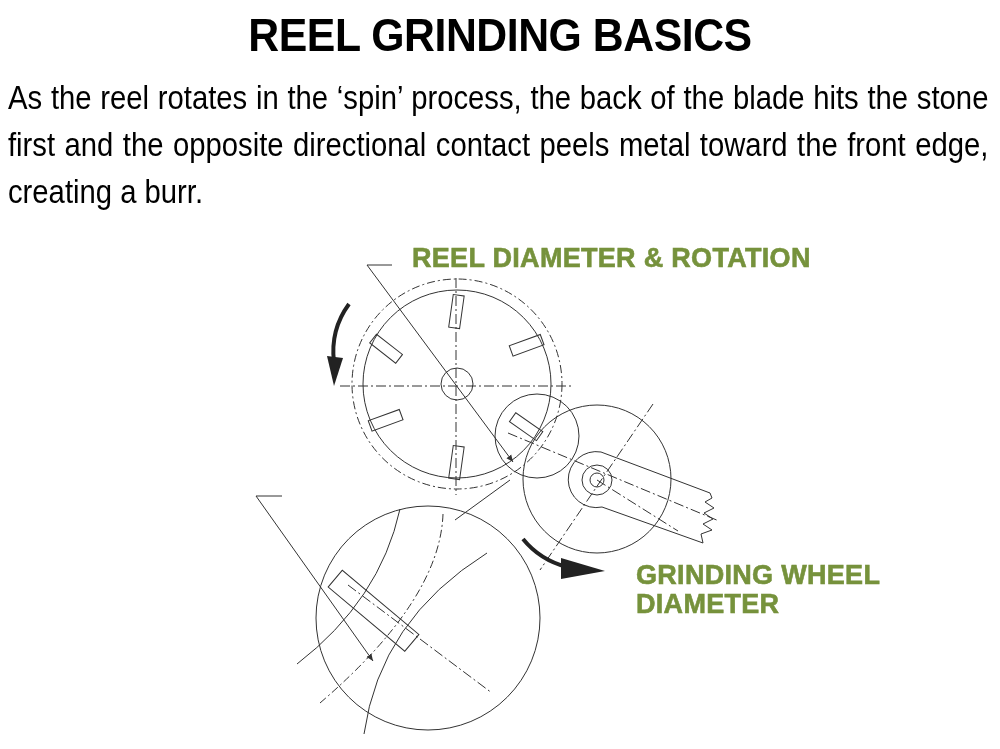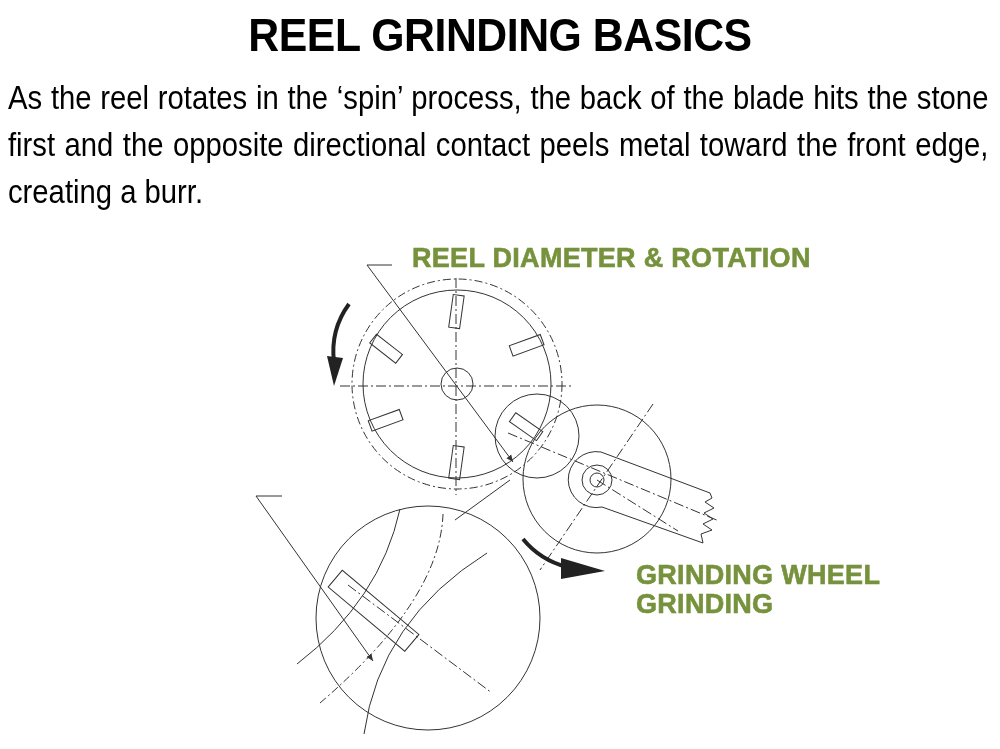--- a/index.html
+++ b/index.html
@@ -75,14 +75,14 @@
     <path d="M523,539 Q540,560 567,567" fill="none" stroke="#222" stroke-width="4"></path>
     <path d="M561,558 L605,571 L561,579 Z" fill="#222"></path>
   </g>
 </svg>
 
 <div class="label" id="lbl-reel-diam">REEL DIAMETER &amp; ROTATION</div>
 <div class="label" id="lbl-blade-path">
 </div>
 <div class="label" id="lbl-grind">
   <div>GRINDING WHEEL</div>
-  <div>GRINDING</div>
+  <div>DIAMETER</div>
 </div>
 
 </body></html>

